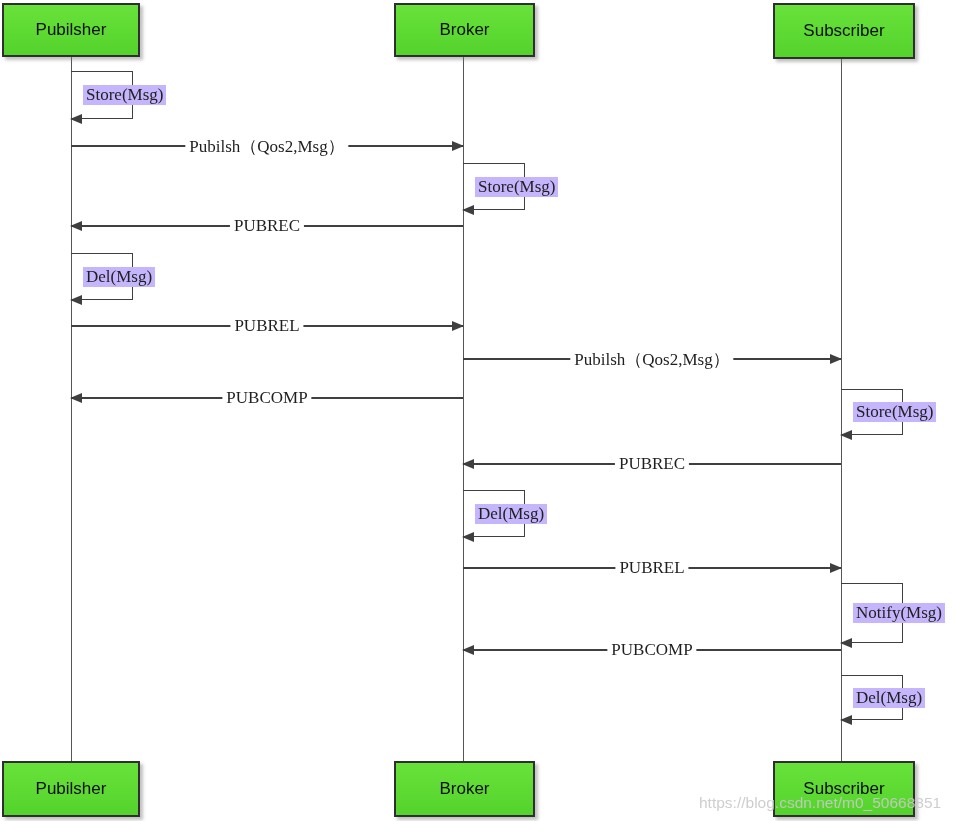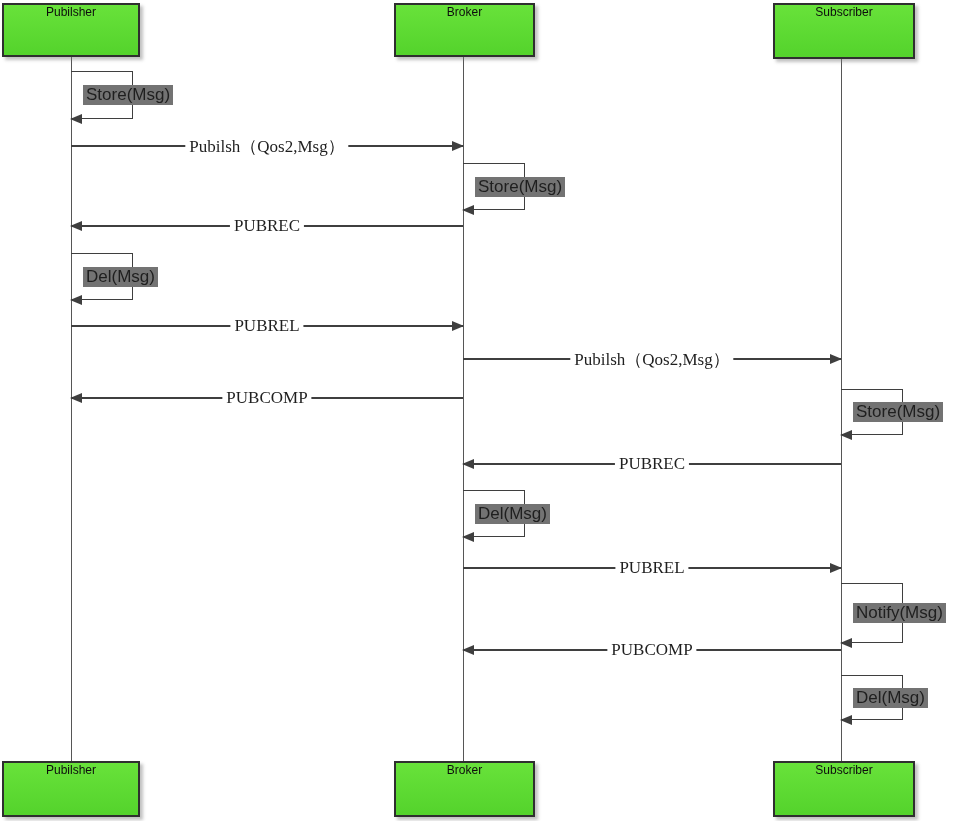--- a/index.html
+++ b/index.html
@@ -18,22 +18,22 @@
     font-family:"Liberation Sans","DejaVu Sans",sans-serif;
     color:var(--label-color);
     overflow:hidden;
   }
   
   .actor-box{
     position:absolute;
     background:linear-gradient(180deg,var(--actor-fill-top),var(--actor-fill-bot));
     border:2px solid var(--actor-border);
     box-shadow:3px 3px 3px rgba(120,120,120,0.45);
-    display:flex;align-items:flex-start;justify-content:center;
-    font-size:12px;
+    display:flex;align-items:center;justify-content:center;
+    font-size:17px;
     color:#0d0d0d;
     box-sizing:border-box;
   }
   
   .lifeline{
     position:absolute;
     width:1.4px;
     background:#565656;
     top:57px;height:704px;
   }
@@ -71,24 +71,25 @@
     box-sizing:border-box;
   }
   .selfmsg .arrowhead.left{
     left:-1px;top:auto;transform:none;
     bottom:-6px;
   }
   .self-label{
     position:absolute;
     left:12px;top:50%;
     transform:translateY(-50%);
-    background:#737373;
+    background:#c4b5fd;
     padding:0 3px;
     font-size:17px;
     white-space:nowrap;
+    font-family:Liberation Serif, serif;
   }
   .watermark{
     position:absolute;
     left:699px;top:794px;
     font-size:15.5px;
     color:var(--watermark);
     opacity:0.9;
     white-space:nowrap;
     z-index:5;
   }
@@ -190,14 +191,15 @@
   <div class="msg" style="left:463px;top:649px;width:378px;">
     <span class="arrowhead left"></span>
     <span class="msg-label">PUBCOMP</span>
   </div>
 
   <div class="selfmsg" style="left:841px;top:675px;height:45px;">
     <span class="arrowhead left"></span>
     <span class="self-label">Del(Msg)</span>
   </div>
 
+  <div class="watermark">https://blog.csdn.net/m0_50668851</div>
 
 </div>
 
 </body></html>

